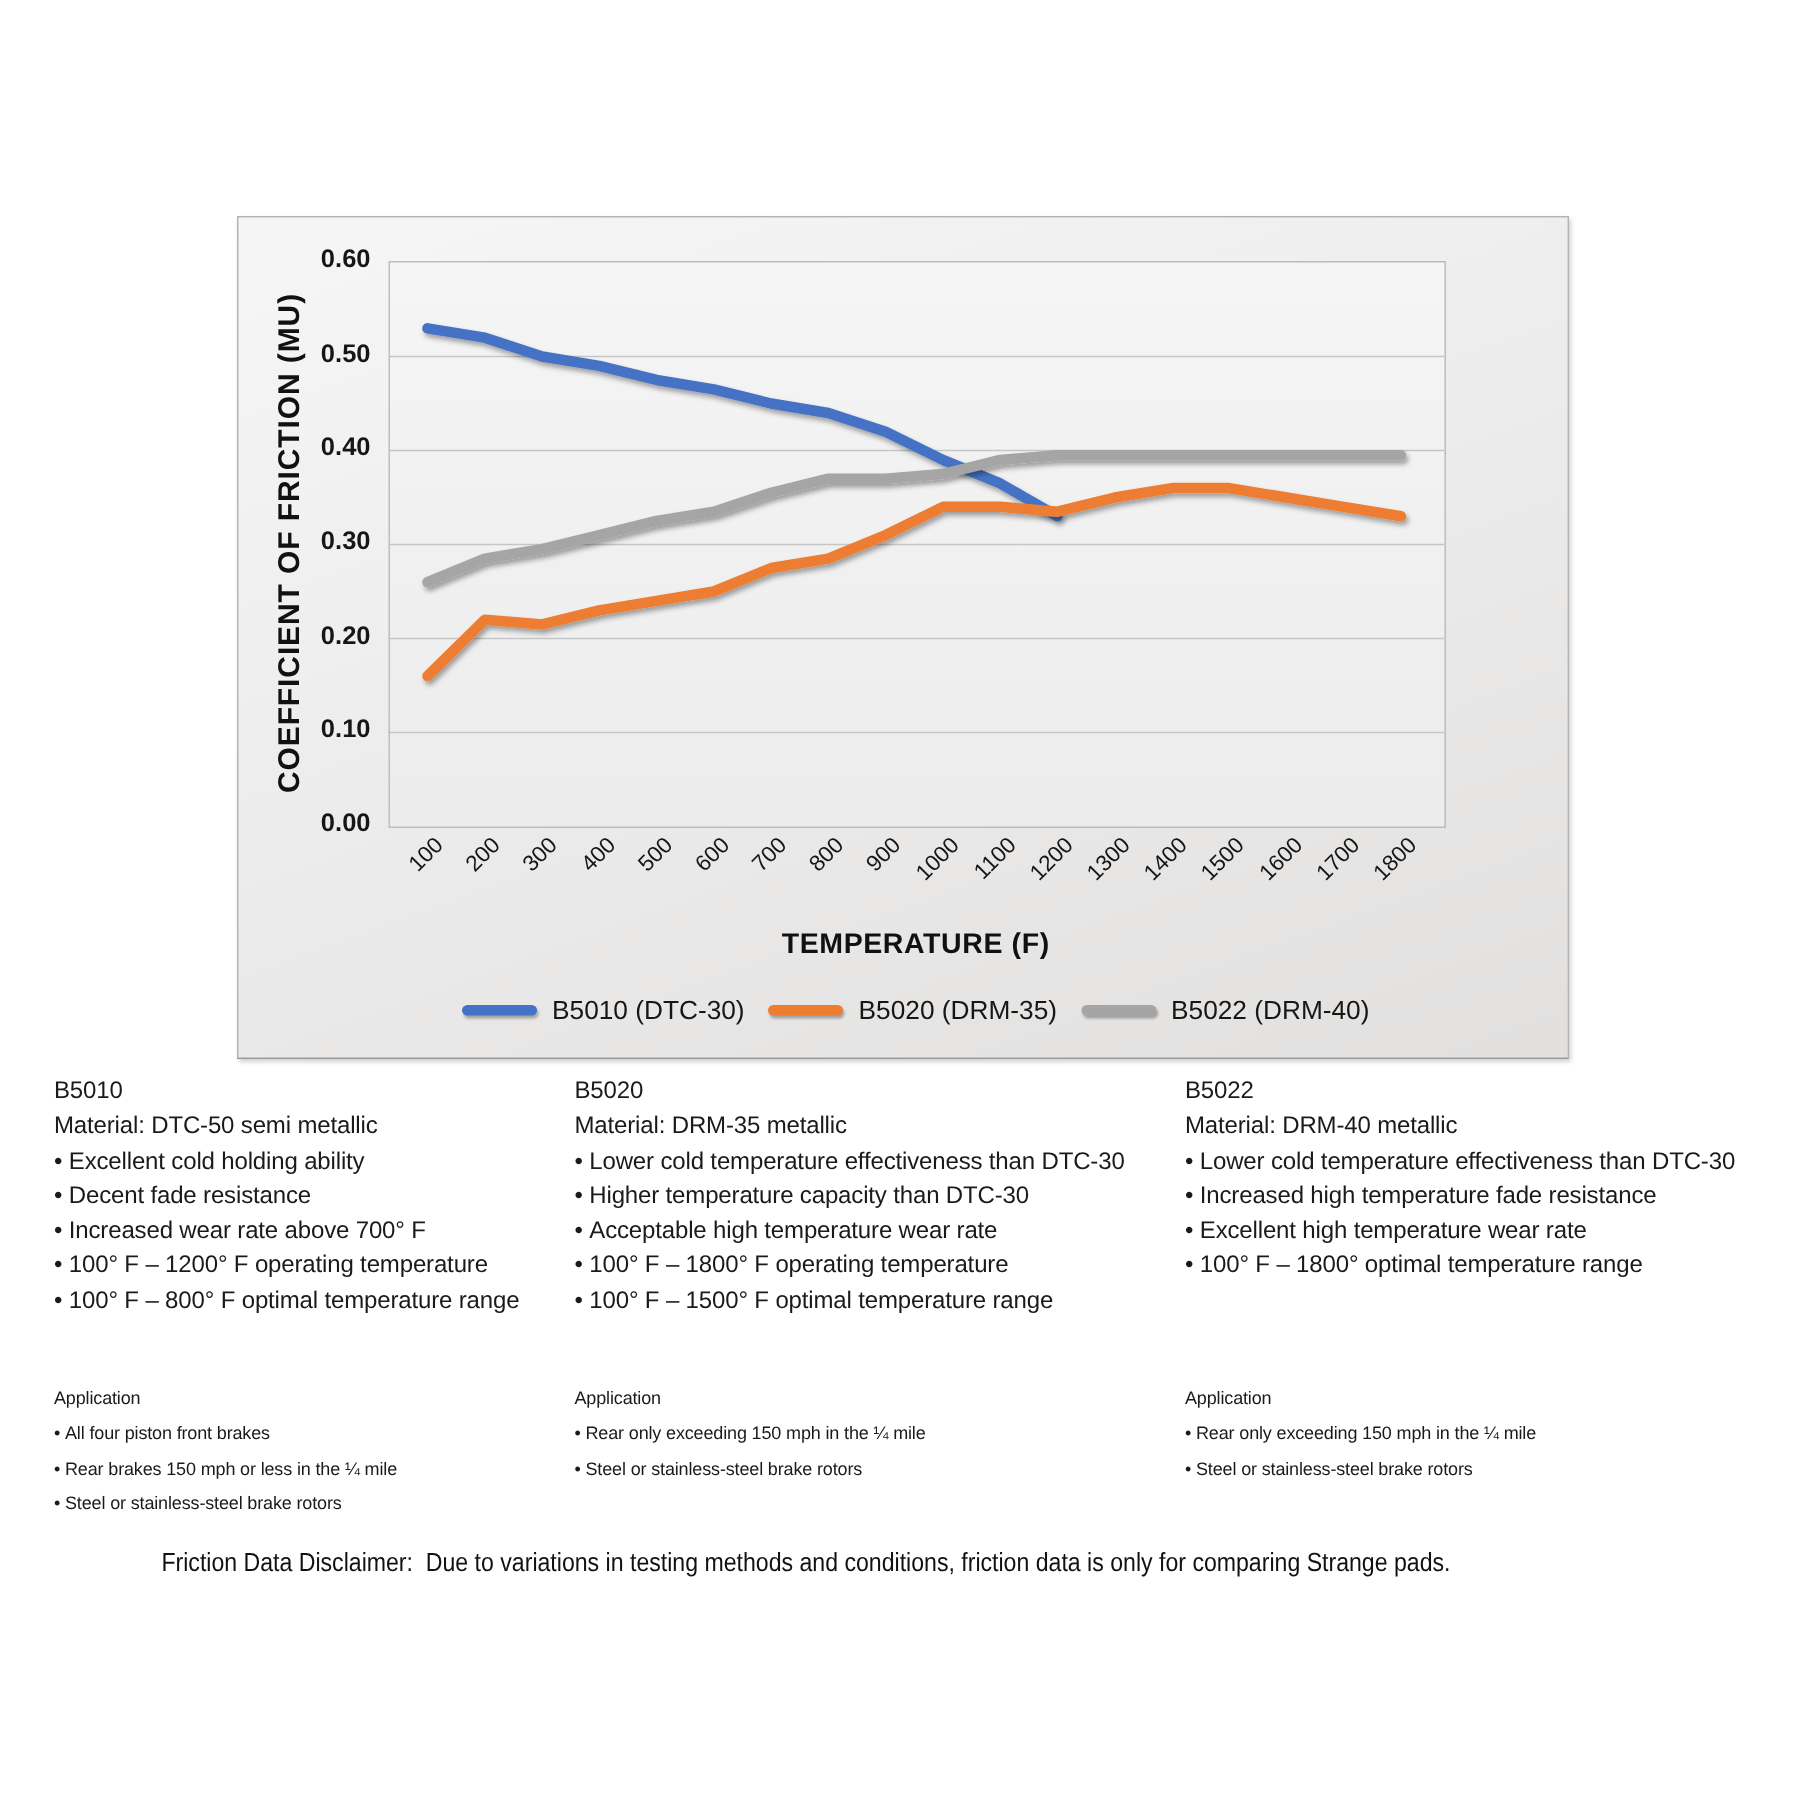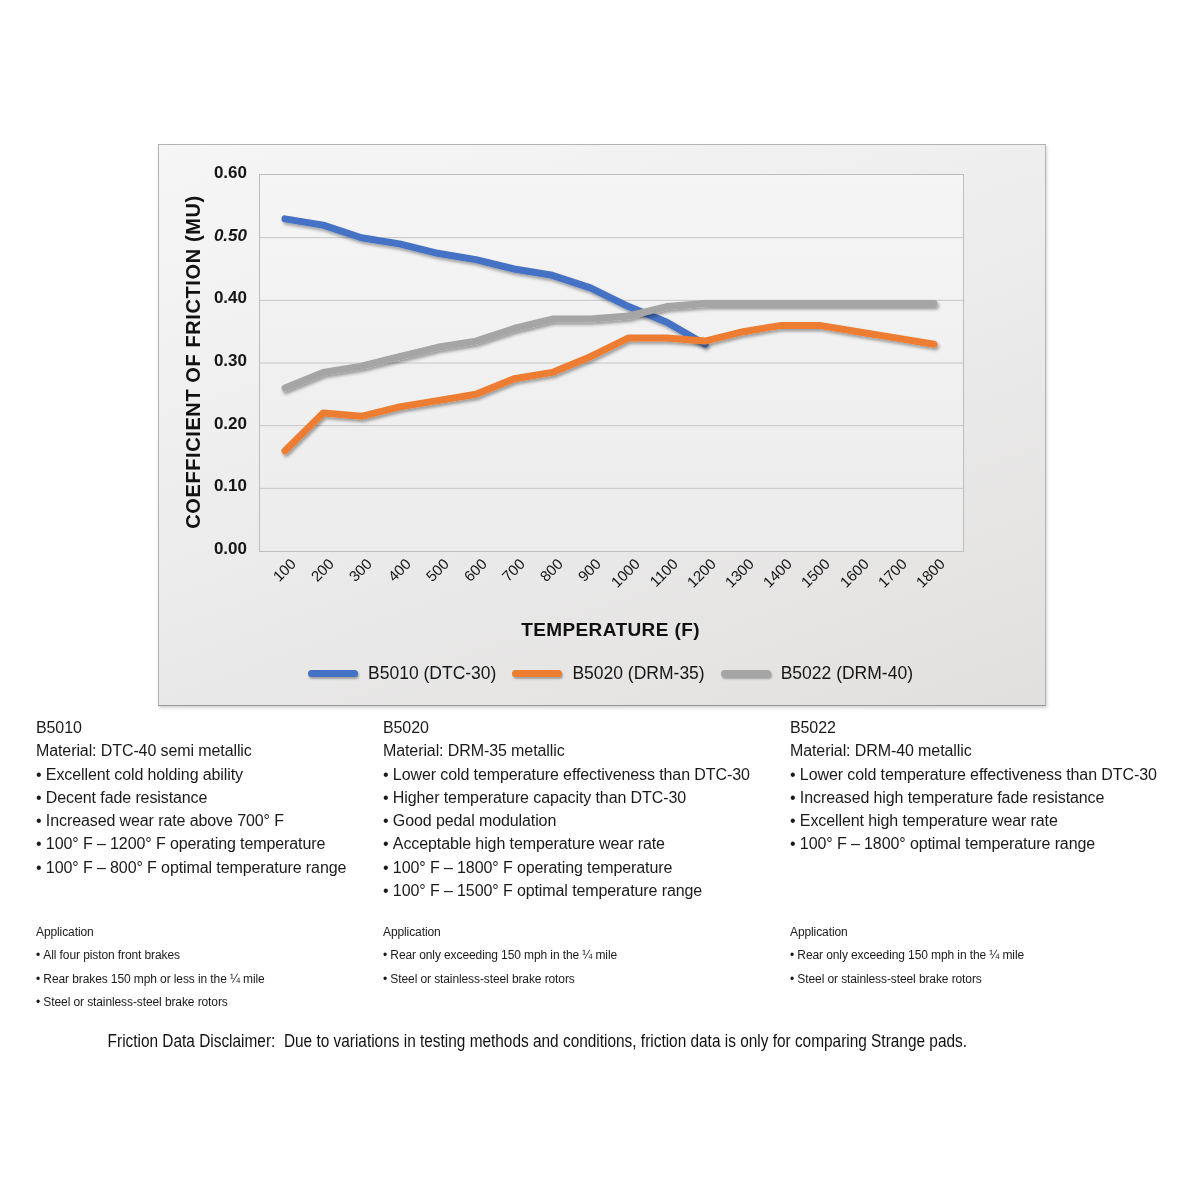--- a/index.html
+++ b/index.html
@@ -55,21 +55,21 @@
 </style>
 </head>
 <body>
 
 <div class="chart-panel">
 
   <div class="y-axis-title">COEFFICIENT OF FRICTION (MU)</div>
 
   <div id="y-ticks">
       <div class="y-tick" style="top: 18px;">0.60</div>
-      <div class="y-tick" style="top: 80.6667px; font-style: italic;">0.50</div>
+      <div class="y-tick" style="top: 80.6667px;">0.50</div>
       <div class="y-tick" style="top: 143.333px;">0.40</div>
       <div class="y-tick" style="top: 206px;">0.30</div>
       <div class="y-tick" style="top: 268.667px;">0.20</div>
       <div class="y-tick" style="top: 331.333px;">0.10</div>
       <div class="y-tick" style="top: 394px;">0.00</div>
     </div>
 
   <div class="plot-area">
     <svg id="plot-svg" viewBox="0 0 703 376" preserveAspectRatio="none">
       <defs>
@@ -126,21 +126,21 @@
     </div>
     <div class="legend-item">
       <span class="legend-swatch" style="background: rgb(165, 165, 165);"></span>
       <span>B5022 (DRM-40)</span>
     </div>
   </div>
 </div>
 
 <div class="spec-block col-1">
   <div>B5010</div>
-  <div>Material: DTC-40 semi metallic</div>
+  <div>Material: DTC-50 semi metallic</div>
   <div>
       <div class="bullet-item">Excellent cold holding ability</div>
       <div class="bullet-item">Decent fade resistance</div>
       <div class="bullet-item">Increased wear rate above 700° F</div>
       <div class="bullet-item">100° F – 1200° F operating temperature</div>
       <div class="bullet-item">100° F – 800° F optimal temperature range</div>
     </div>
 </div>
 <div class="app-block col-1">
   <div>Application</div>
@@ -150,21 +150,20 @@
       <div class="bullet-item">Steel or stainless-steel brake rotors</div>
     </div>
 </div>
 
 <div class="spec-block col-2">
   <div>B5020</div>
   <div>Material: DRM-35 metallic</div>
   <div>
       <div class="bullet-item">Lower cold temperature effectiveness than DTC-30</div>
       <div class="bullet-item">Higher temperature capacity than DTC-30</div>
-      <div class="bullet-item">Good pedal modulation</div>
       <div class="bullet-item">Acceptable high temperature wear rate</div>
       <div class="bullet-item">100° F – 1800° F operating temperature</div>
       <div class="bullet-item">100° F – 1500° F optimal temperature range</div>
     </div>
 </div>
 <div class="app-block col-2">
   <div>Application</div>
   <div>
       <div class="bullet-item">Rear only exceeding 150 mph in the ¼ mile</div>
       <div class="bullet-item">Steel or stainless-steel brake rotors</div>

